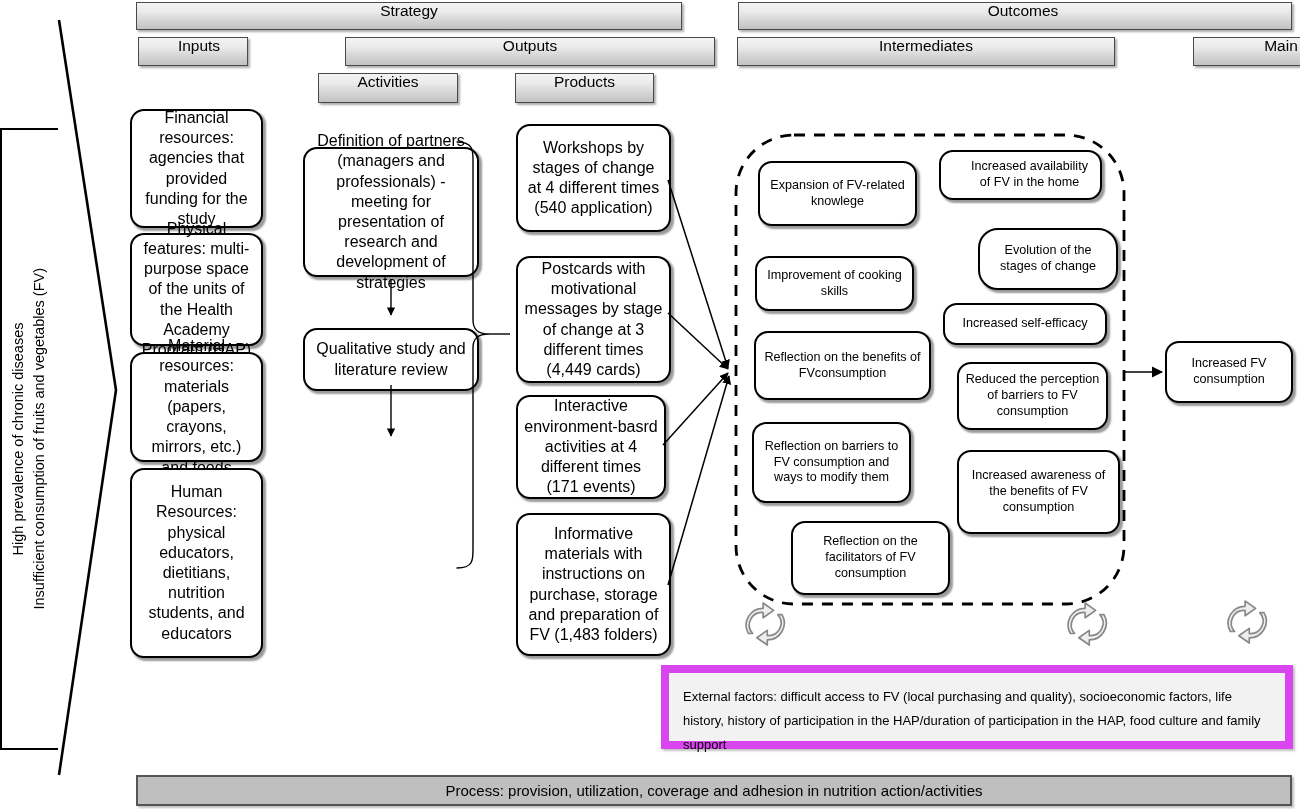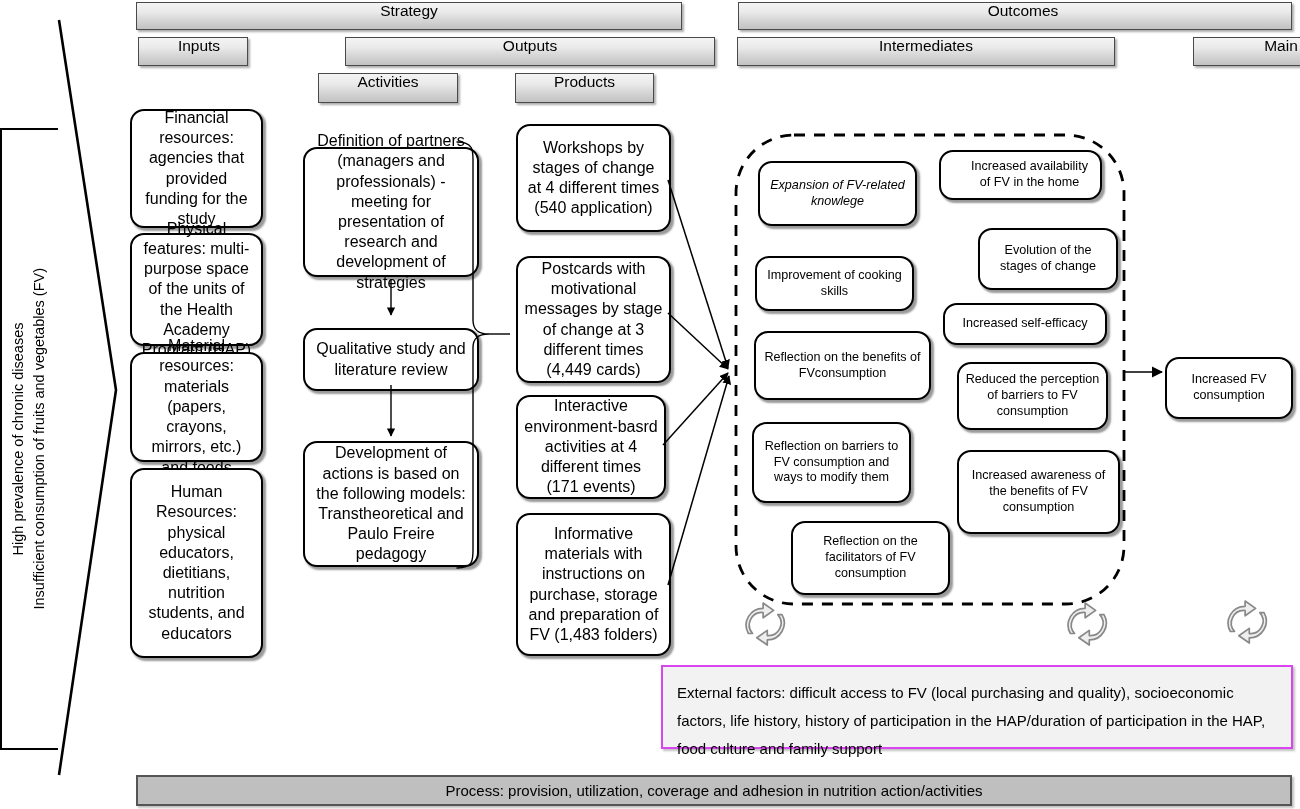--- a/index.html
+++ b/index.html
@@ -43,23 +43,23 @@
     display:flex;align-items:center;justify-content:center;
   }
   .vtext span{
     writing-mode:vertical-rl;transform:rotate(180deg);
     font-size:14.5px;line-height:1.45;text-align:center;white-space:pre-line;
   }
 
   
   .extbox{
     position:absolute;
-    background:#f2f2f2;border:2px solid #d946ef;
+    background:#f2f2f2;border:8px solid #d946ef;
     box-sizing:border-box;padding:12px 14px;
-    font-size:15px;line-height:1.85;
+    font-size:13px;line-height:1.85;
     box-shadow:2px 2px 2px rgba(0,0,0,0.25);
   }
 
   .procbar{
     position:absolute;
     background:#bfbfbf;border:2px solid #555;
     box-sizing:border-box;
     display:flex;align-items:center;justify-content:center;
     font-size:15px;
     box-shadow:2px 2px 2px rgba(0,0,0,0.25);
@@ -122,70 +122,67 @@
   <div class="node" style="left:130px;top:468px;width:133px;height:190px;">
     <span>Human Resources: physical educators, dietitians, nutrition students, and educators</span>
   </div>
 
   <div class="node" style="left:303px;top:147px;width:176px;height:130px;">
     <span>Definition of partners (managers and professionals) - meeting for presentation of research and development of strategies</span>
   </div>
   <div class="node" style="left:303px;top:320px;width:176px;height:63px;margin-top:8px;">
     <span>Qualitative study and literature review</span>
   </div>
-  <div class="node" style="left:303px;top:441px;width:176px;height:126px;">
-    <span>Development of actions is based on the following models: Transtheoretical and Paulo Freire pedagogy</span>
-  </div>
 
   <div class="node" style="left:516px;top:124px;width:155px;height:108px;">
     <span>Workshops by stages of change at 4 different times (540 application)</span>
   </div>
   <div class="node" style="left:516px;top:256px;width:155px;height:127px;">
     <span>Postcards with motivational messages by stage of change at 3 different times (4,449 cards)</span>
   </div>
   <div class="node" style="left:516px;top:395px;width:150px;height:104px;">
     <span>Interactive environment-basrd activities at 4 different times (171 events)</span>
   </div>
   <div class="node" style="left:516px;top:513px;width:155px;height:143px;">
     <span>Informative materials with instructions on purchase, storage and preparation of FV (1,483 folders)</span>
   </div>
 
-  <div class="node small" style="left:758px;top:161px;width:159px;height:65px;font-style:italic;">
+  <div class="node small" style="left:758px;top:161px;width:159px;height:65px;">
     <span>Expansion of FV-related knowlege</span>
   </div>
   <div class="node small" style="left:755px;top:256px;width:159px;height:55px;">
     <span>Improvement of cooking skills</span>
   </div>
   <div class="node small" style="left:754px;top:331px;width:177px;height:69px;">
     <span>Reflection on the benefits of FVconsumption</span>
   </div>
   <div class="node small" style="left:752px;top:422px;width:159px;height:81px;">
     <span>Reflection on barriers to FV consumption and ways to modify them</span>
   </div>
   <div class="node small" style="left:791px;top:521px;width:159px;height:74px;">
     <span>Reflection on the facilitators of FV consumption</span>
   </div>
 
   <div class="node small" style="left:939px;top:150px;width:163px;height:50px;padding-left:24px;">
     <span>Increased availability of FV in the home</span>
   </div>
-  <div class="node small" style="left:978px;top:228px;width:140px;height:62px;">
+  <div class="node small" style="left:978px;top:228px;width:140px;height:62px;border-radius:20px;">
     <span>Evolution of the stages of change</span>
   </div>
   <div class="node small" style="left:943px;top:303px;width:164px;height:42px;">
     <span>Increased self-efficacy</span>
   </div>
   <div class="node small" style="left:957px;top:362px;width:151px;height:68px;">
     <span>Reduced the perception of barriers to FV consumption</span>
   </div>
   <div class="node small" style="left:957px;top:450px;width:163px;height:84px;">
     <span>Increased awareness of the benefits of FV consumption</span>
   </div>
 
-  <div class="node small" style="left:1165px;top:341px;width:128px;height:62px;margin-top:16px;">
+  <div class="node small" style="left:1165px;top:341px;width:128px;height:62px;">
     <span>Increased FV consumption</span>
   </div>
 
   <div class="extbox" style="left:661px;top:665px;width:632px;height:84px;">
     <span>External factors: difficult access to FV (local purchasing and quality), socioeconomic factors, life history, history of participation in the HAP/duration of participation in the HAP, food culture and family support</span>
   </div>
 
   <div class="procbar" style="left:136px;top:775px;width:1156px;height:31px;">
     <span>Process: provision, utilization, coverage and adhesion in nutrition action/activities</span>
   </div>

